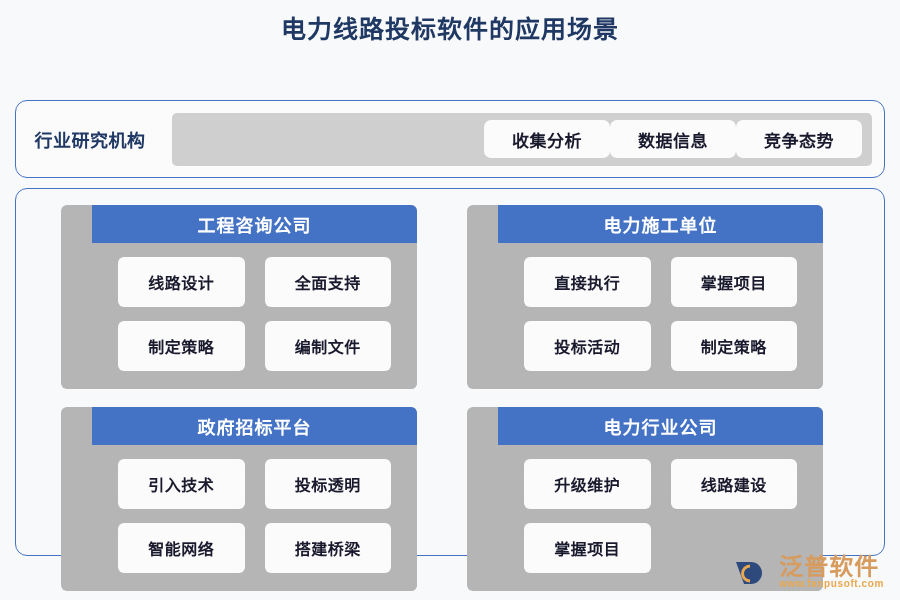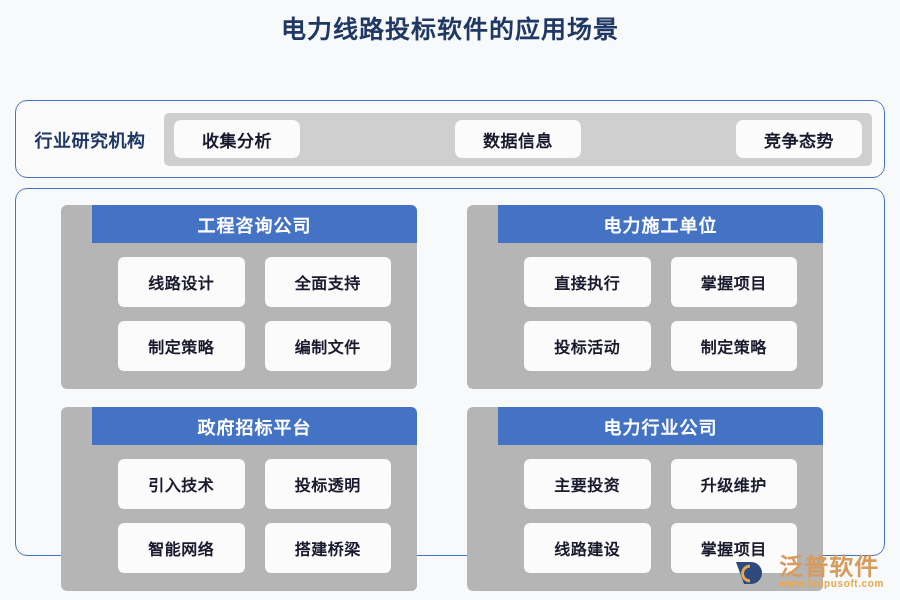--- a/index.html
+++ b/index.html
@@ -32,41 +32,42 @@
     position: absolute;
     left: 15px;
     top: 100px;
     width: 870px;
     height: 78px;
     border: 1.5px solid #4472c4;
     border-radius: 12px;
     background: #fbfbfc;
     display: flex;
     align-items: center;
+    gap: 8px;
   }
 
   .top-band-label {
     width: 148px;
     flex: 0 0 148px;
     text-align: center;
     font-size: 18px;
     font-weight: bold;
     color: #1f3864;
     letter-spacing: 0.5px;
   }
 
   .top-band-track {
     flex: 1 1 auto;
     height: 53px;
     margin-right: 12px;
     background: #cfcfcf;
     border-radius: 5px;
     display: flex;
     align-items: center;
-    justify-content: space-between;
+    justify-content: flex-end;
     padding: 0 10px;
   }
 
   .top-pill {
     background: #fbfbfb;
     border-radius: 7px;
     height: 38px;
     min-width: 126px;
     display: flex;
     align-items: center;
@@ -216,21 +217,20 @@
         <div class="card-pill">引入技术</div>
         <div class="card-pill">投标透明</div>
         <div class="card-pill">智能网络</div>
         <div class="card-pill">搭建桥梁</div>
       </div>
     </div>
 
     <div class="card">
       <div class="card-header">电力行业公司</div>
       <div class="card-body">
-        <div class="card-pill">主要投资</div>
         <div class="card-pill">升级维护</div>
         <div class="card-pill">线路建设</div>
         <div class="card-pill">掌握项目</div>
       </div>
     </div>
 
   </div>
 </div>
 
 <div class="brand-logo">

